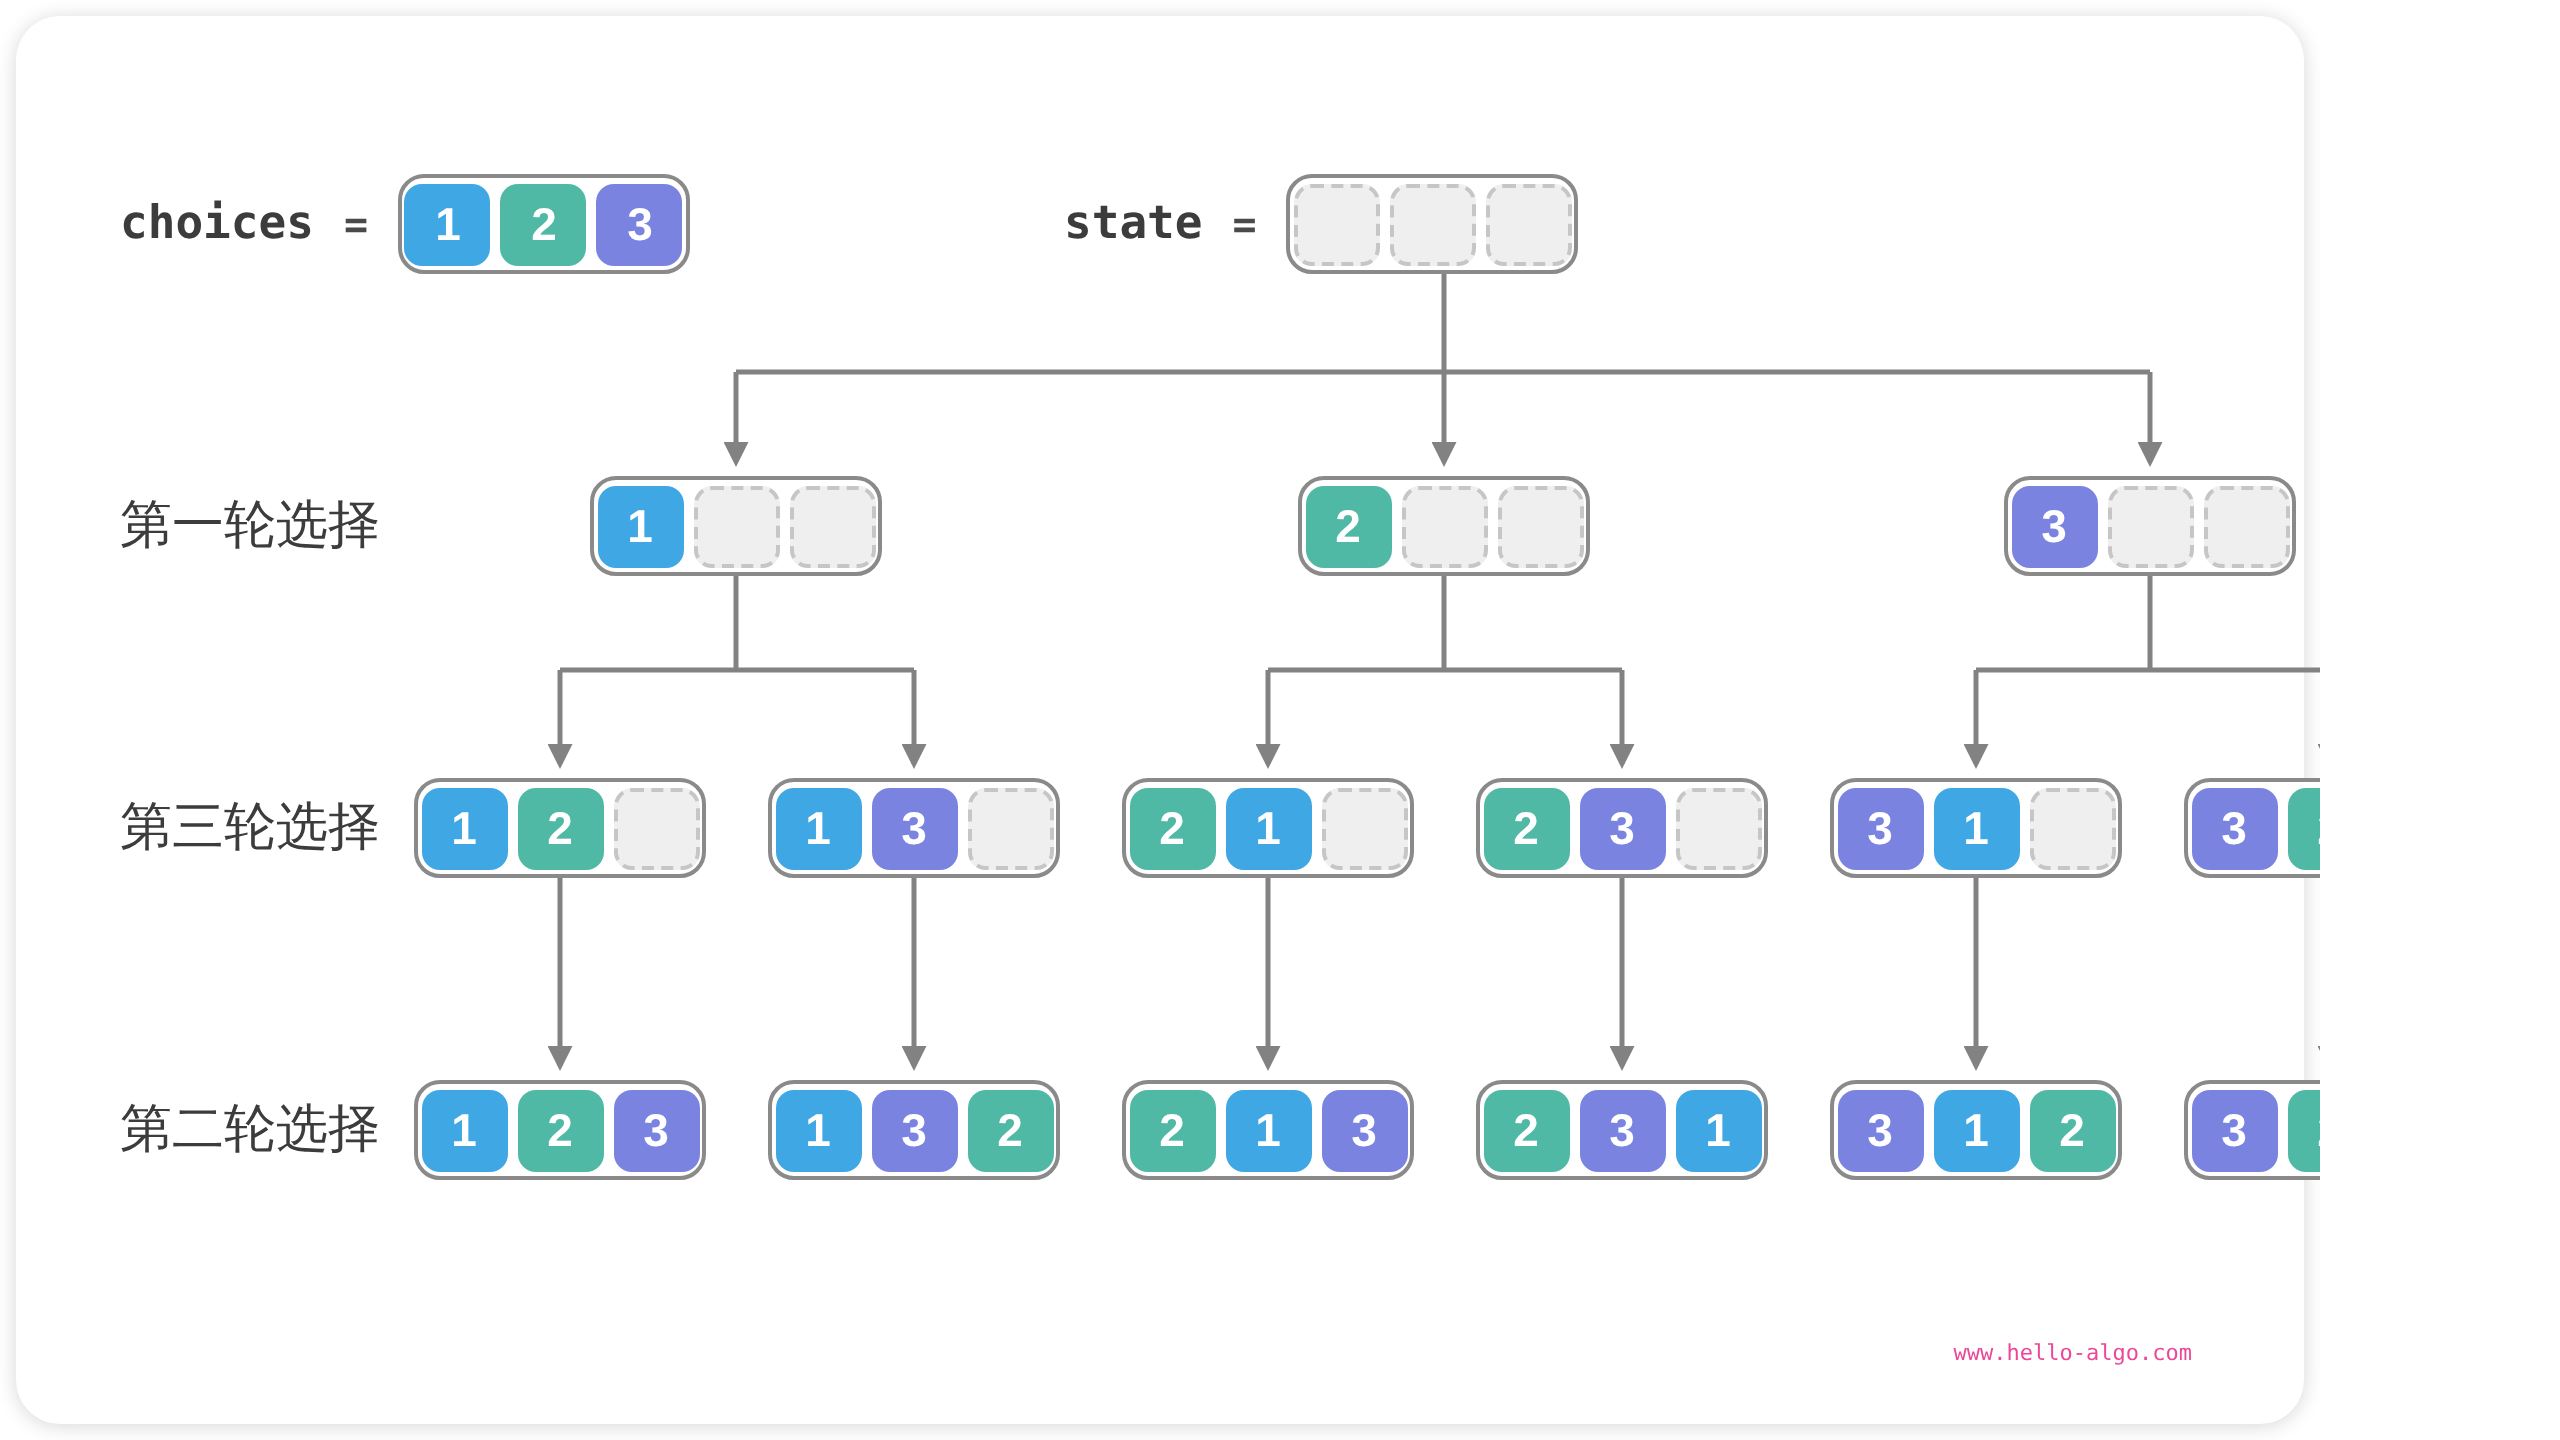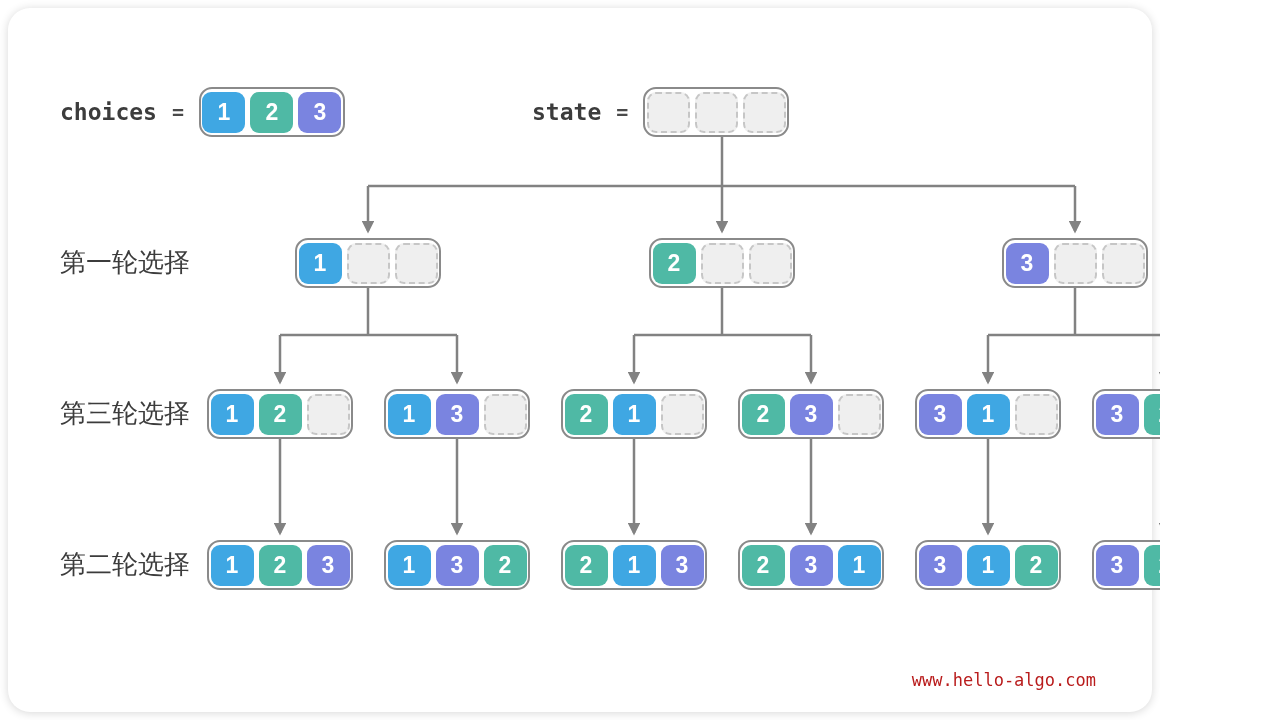--- a/index.html
+++ b/index.html
@@ -41,21 +41,21 @@
   .cell[data-v=""]{background:#efefef;border:2px dashed #c6c6c6;color:transparent;}
   
   .row-label{
     position:absolute;left:60px;width:160px;font-size:26px;font-weight:normal;
     color:#3c3c3c;line-height:24px;
     font-family:"Liberation Sans", sans-serif;
   }
   .footer-url{
     position:absolute;right:64px;top:670px;
     font-family:"DejaVu Sans Mono","Liberation Mono",monospace;
-    font-size:17px;color:#b91c1c;
+    font-size:11px;color:#ec4899;
   }
 </style>
 </head>
 <body>
 
 <div id="canvas">
   <div id="frame"></div>
 
   <svg class="connectors" width="1280" height="720">
     <defs>

